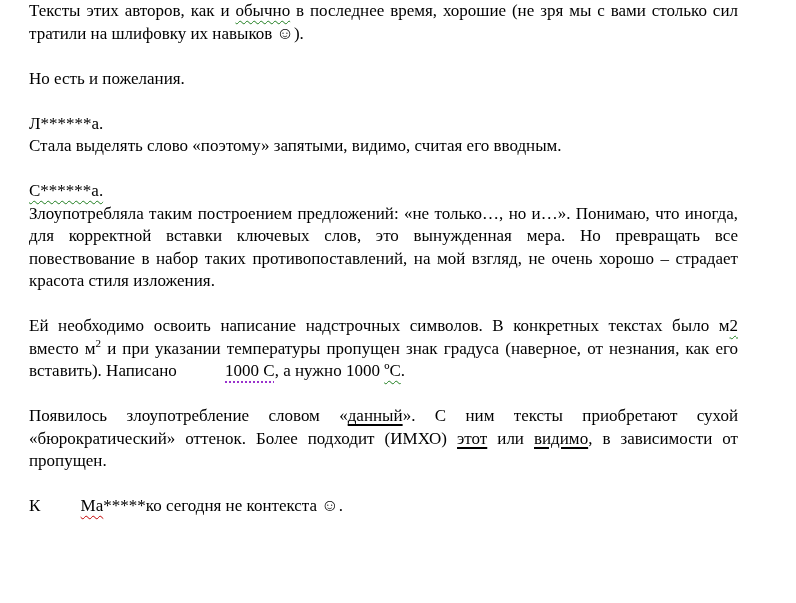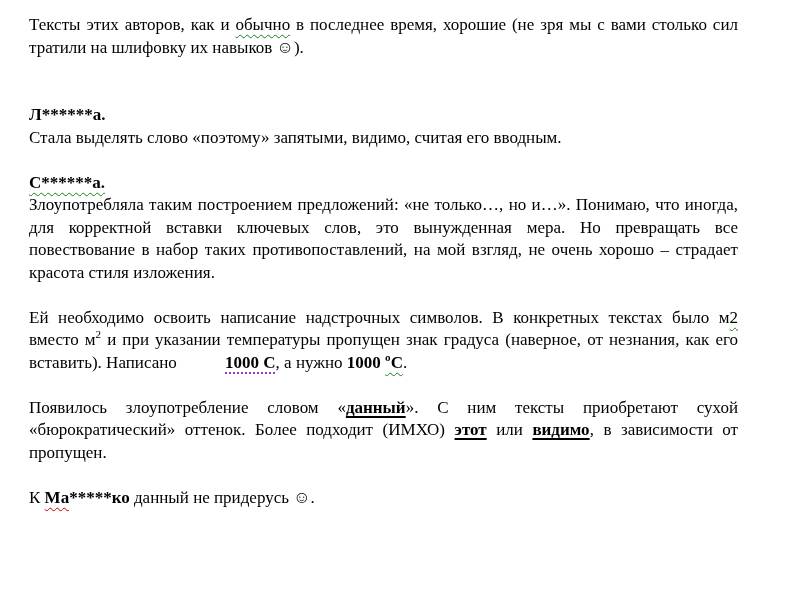--- a/index.html
+++ b/index.html
@@ -9,46 +9,47 @@
     height: 603px;
     overflow: hidden;
     font-family: "Liberation Serif", "DejaVu Serif", serif;
     font-size: 17px;
     line-height: 22.5px;
   }
   .doc {
     box-sizing: border-box;
     width: 764px;
     height: 603px;
-    padding: 14px 26px 0 29px;
+    padding: 0 26px 0 29px;
     text-align: justify;
   }
   p.para { margin: 0; padding: 0; }
   p.blank { min-height: 22.5px; }
-  .b { font-weight: bold; }
+  .b { font-weight: normal; }
   .u {
     text-decoration-line: underline;
     text-decoration-style: solid;
     text-decoration-thickness: 1.5px;
     text-underline-offset: 3px;
     margin-top: 15px;
   }
   .sq-green {
     text-decoration-line: underline;
     text-decoration-style: wavy;
     text-decoration-color: var(--spellcheck-green, #1e7d1e);
     text-decoration-thickness: 1px;
     text-underline-offset: 4px;
   }
   .sq-red {
     text-decoration-line: underline;
     text-decoration-style: wavy;
     text-decoration-color: var(--spellcheck-red, #c00000);
     text-decoration-thickness: 1px;
     text-underline-offset: 4px;
+    margin-left: 36px;
   }
   .dot {
     text-decoration-line: underline;
     text-decoration-style: dotted;
     text-decoration-color: var(--smarttag-purple, #9933cc);
     text-decoration-thickness: 2px;
     text-underline-offset: 5px;
     margin-left: 44px;
   }
   .sup {
@@ -56,25 +57,26 @@
     font-size: 0.65em;
     line-height: 0;
   }
 </style>
 </head>
 <body style="background: rgb(255, 255, 255); color: rgb(0, 0, 0);">
 
 <div class="doc">
     <p class="para"><span>Тексты этих авторов, как и </span><span class="sq-green">обычно</span><span> в последнее время, хорошие (не зря мы с вами столько сил тратили на шлифовку их навыков </span><span>☺</span><span>).</span></p>
     <p class="para blank">&nbsp;</p>
+    <p class="para"><span>Но есть и пожелания.</span></p>
     <p class="para blank">&nbsp;</p>
     <p class="para"><span class="b">Л******а.</span></p>
     <p class="para"><span>Стала выделять слово «поэтому» запятыми, видимо, считая его вводным.</span></p>
     <p class="para blank">&nbsp;</p>
     <p class="para"><span class="b sq-green">С******а.</span></p>
     <p class="para"><span>Злоупотребляла таким построением предложений: «не только…, но и…». Понимаю, что иногда, для корректной вставки ключевых слов, это вынужденная мера. Но превращать все повествование в набор таких противопоставлений, на мой взгляд, не очень хорошо – страдает красота стиля изложения.</span></p>
     <p class="para blank">&nbsp;</p>
     <p class="para"><span>Ей необходимо освоить написание надстрочных символов. В конкретных текстах было м</span><span class="sq-green">2</span><span> вместо м</span><span class="sup">2</span><span> и при указании температуры пропущен знак градуса (наверное, от незнания, как его вставить). Написано </span><span class="b dot">1000 С</span><span>, а нужно </span><span class="b">1000 </span><span class="b sq-green">ºС</span><span>.</span></p>
     <p class="para blank">&nbsp;</p>
     <p class="para"><span>Появилось злоупотребление словом «</span><span class="b u">данный</span><span>». С ним тексты приобретают сухой «бюрократический» оттенок. Более подходит (ИМХО) </span><span class="b u">этот</span><span> или </span><span class="b u">видимо</span><span>, в зависимости от пропущен.</span></p>
     <p class="para blank">&nbsp;</p>
-    <p class="para"><span>К </span><span class="b sq-red">Ма</span><span class="b">*****ко</span><span> данный не придерусь </span><span>☺</span><span>.</span></p>
+    <p class="para"><span>К </span><span class="b sq-red">Ма</span><span class="b">*****ко</span><span> сегодня не контекста </span><span>☺</span><span>.</span></p>
   </div>
 
 </body></html>

